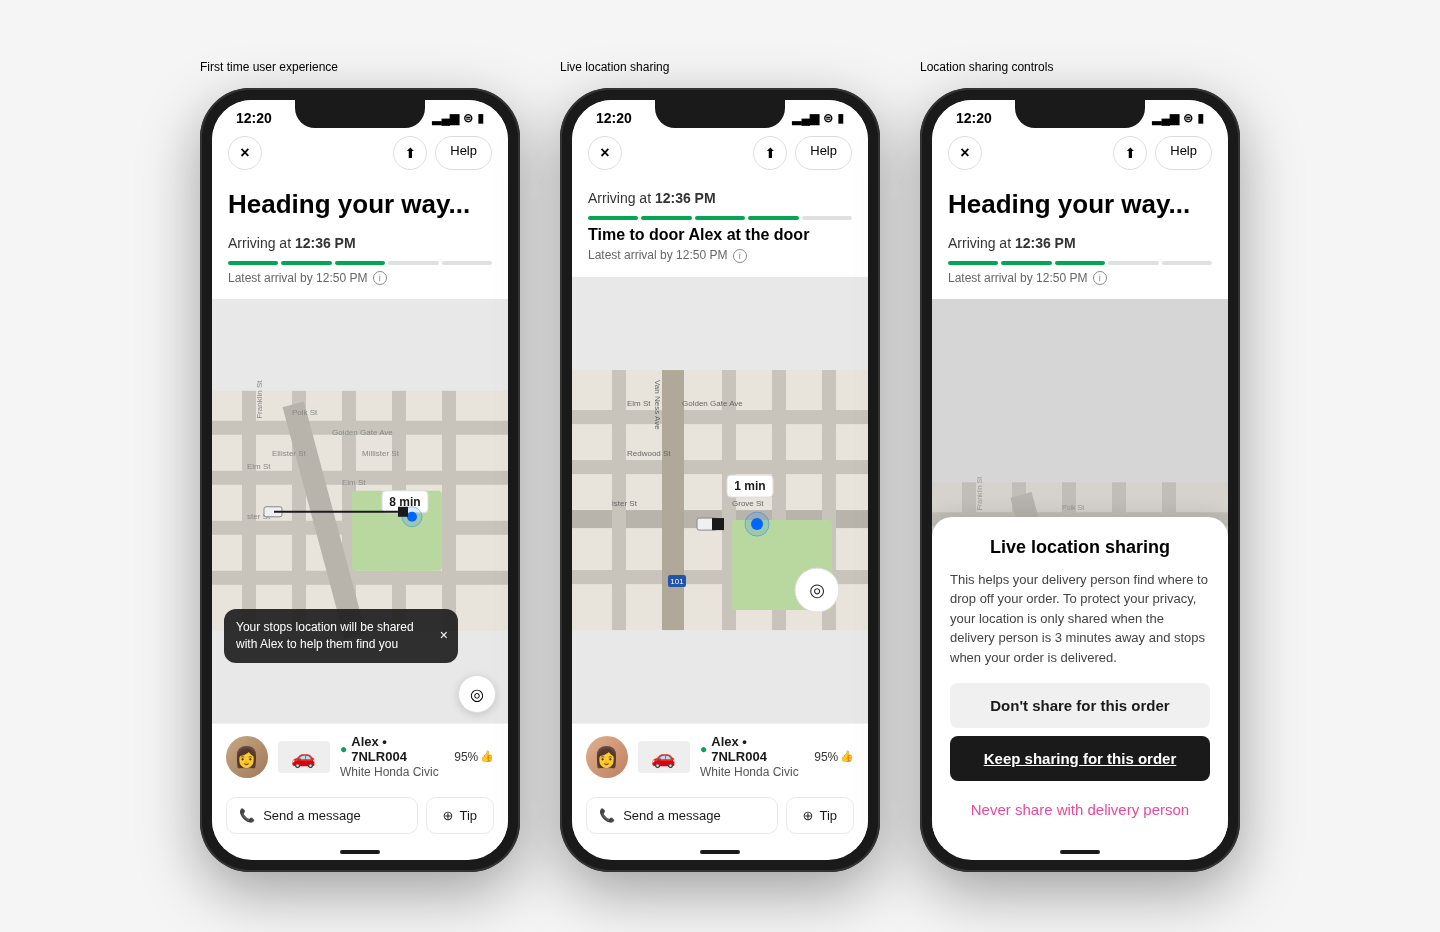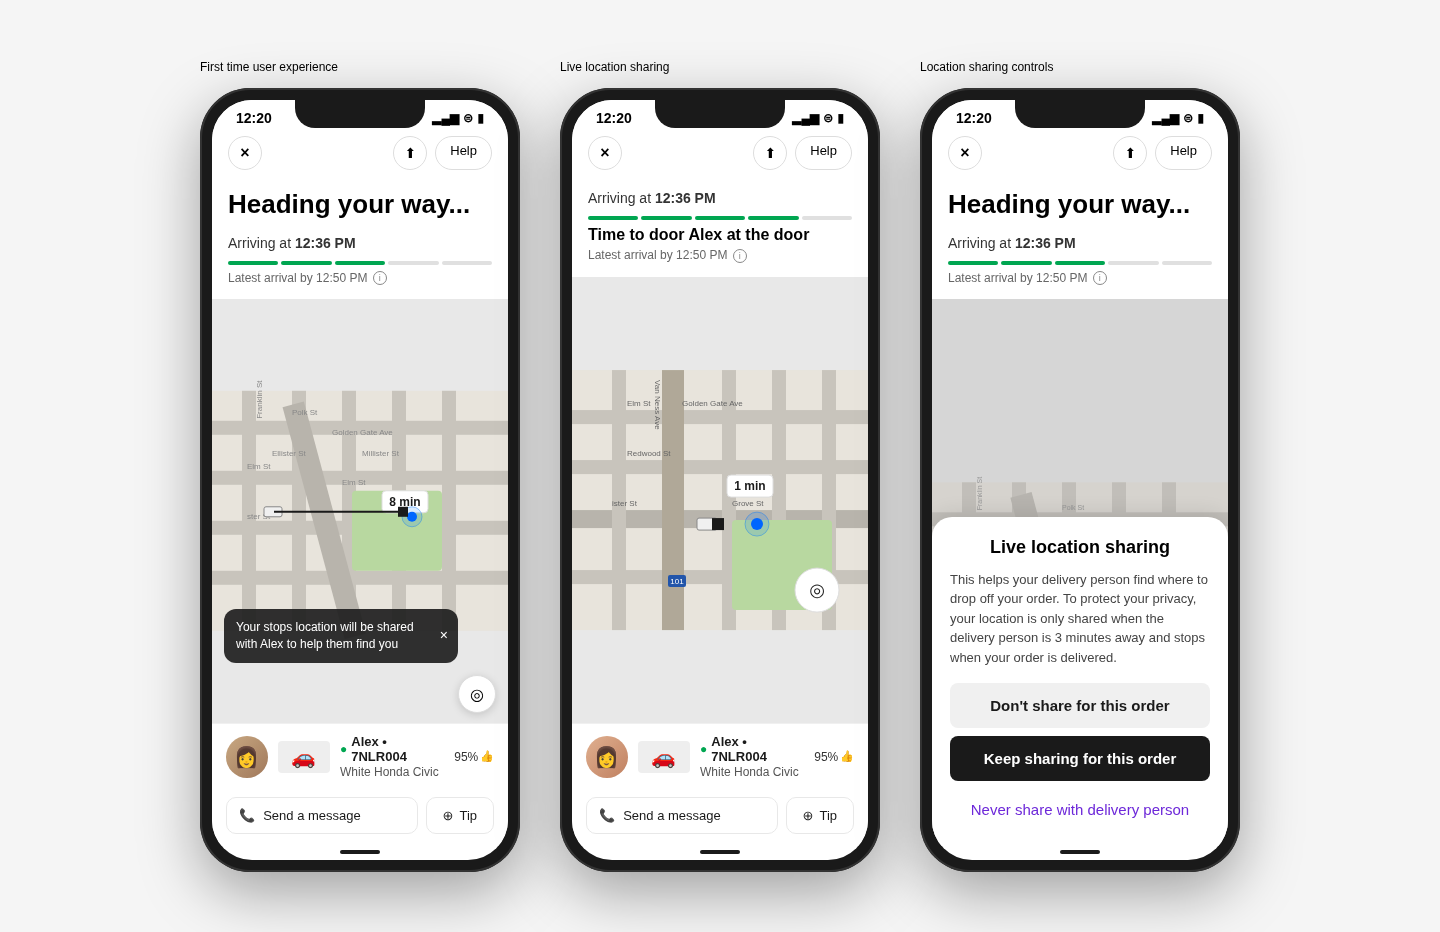--- a/index.html
+++ b/index.html
@@ -405,25 +405,26 @@
     }
 
     .sheet-btn-light {
       background: #f0f0f0;
       color: #1a1a1a;
     }
 
     .sheet-btn-dark {
       background: #1a1a1a;
       color: #fff;
+      text-decoration: underline;
     }
 
     .sheet-btn-plain {
       background: transparent;
-      color: #6d28d9;
+      color: #ec4899;
       border: none;
       font-size: 15px;
       font-weight: 500;
       padding: 12px;
       width: 100%;
       text-align: center;
       cursor: pointer;
     }
 
     

